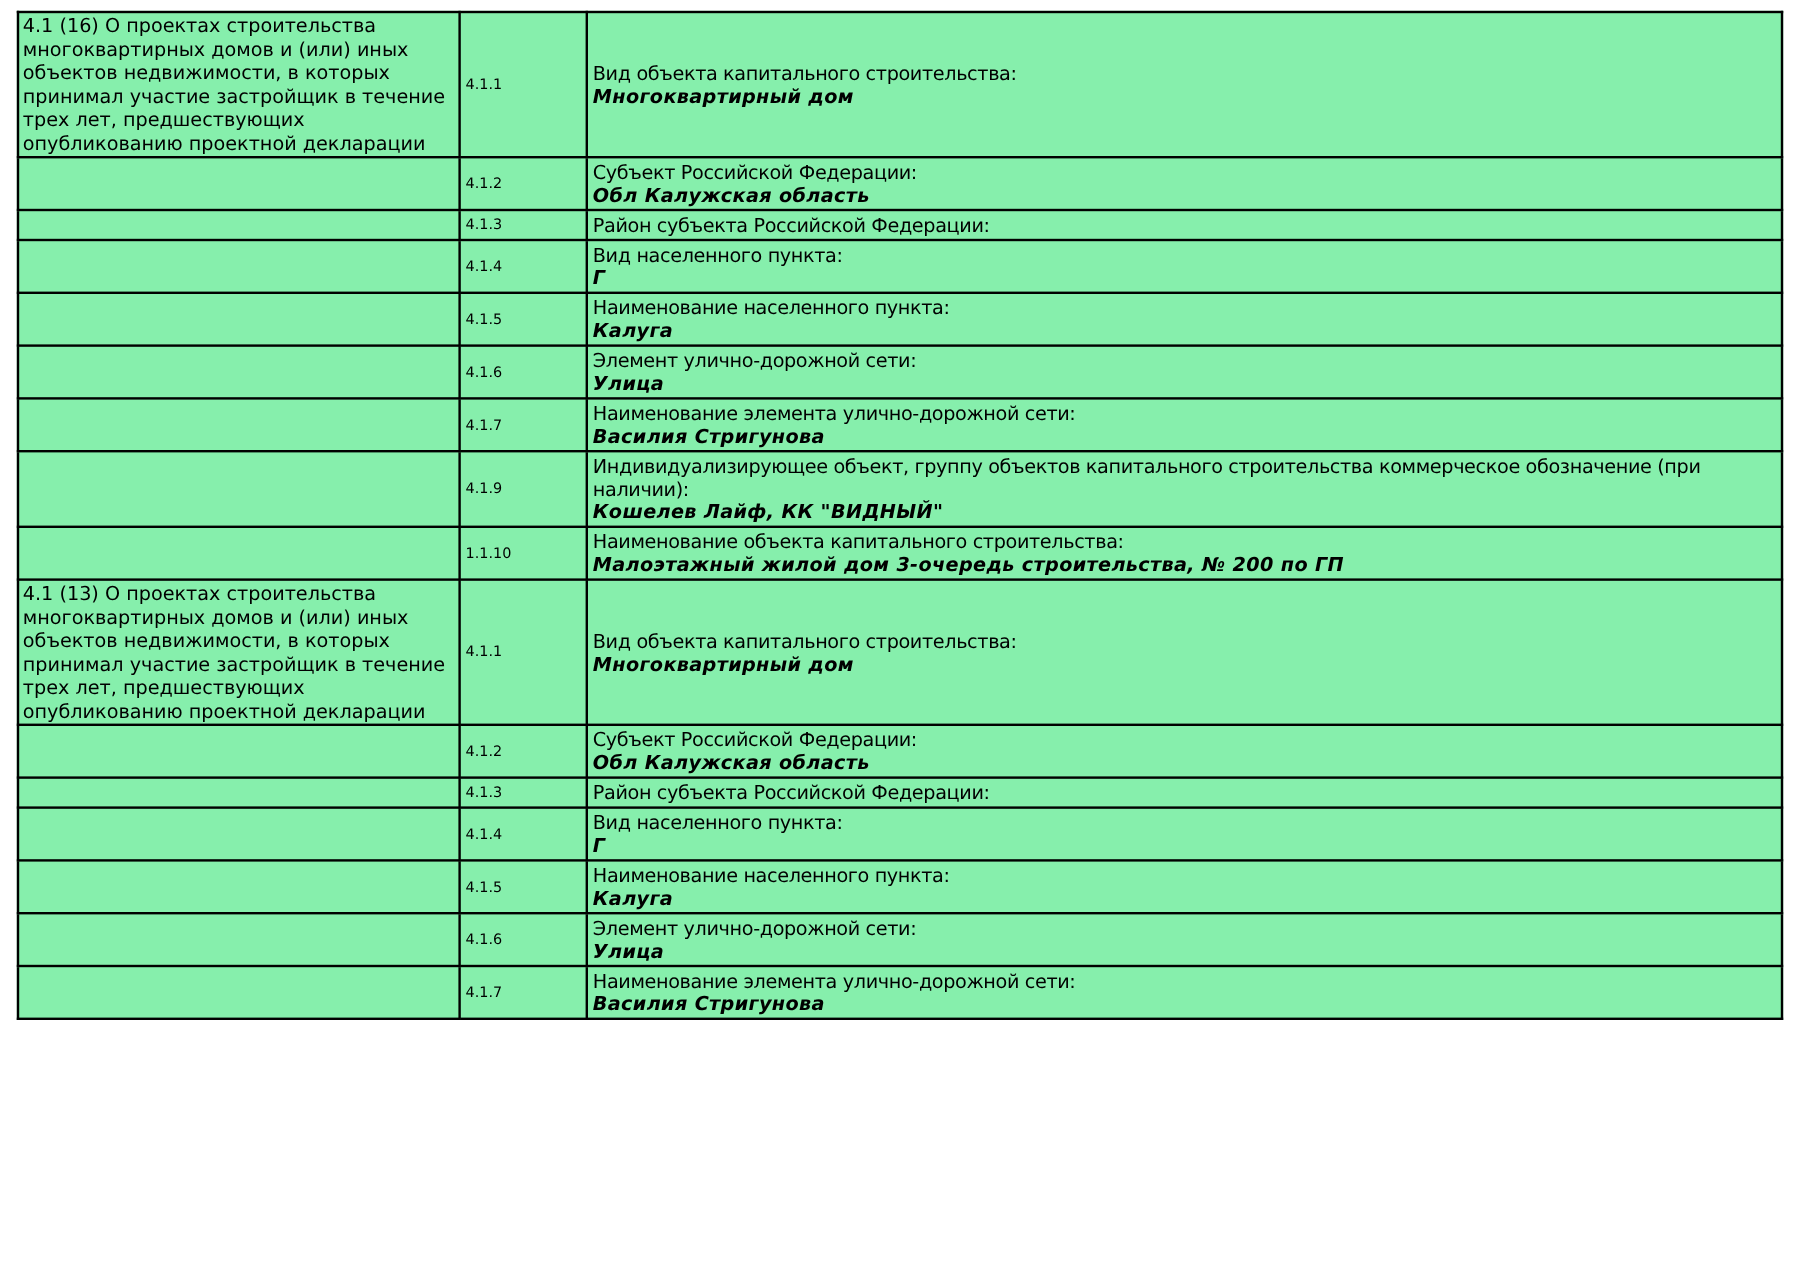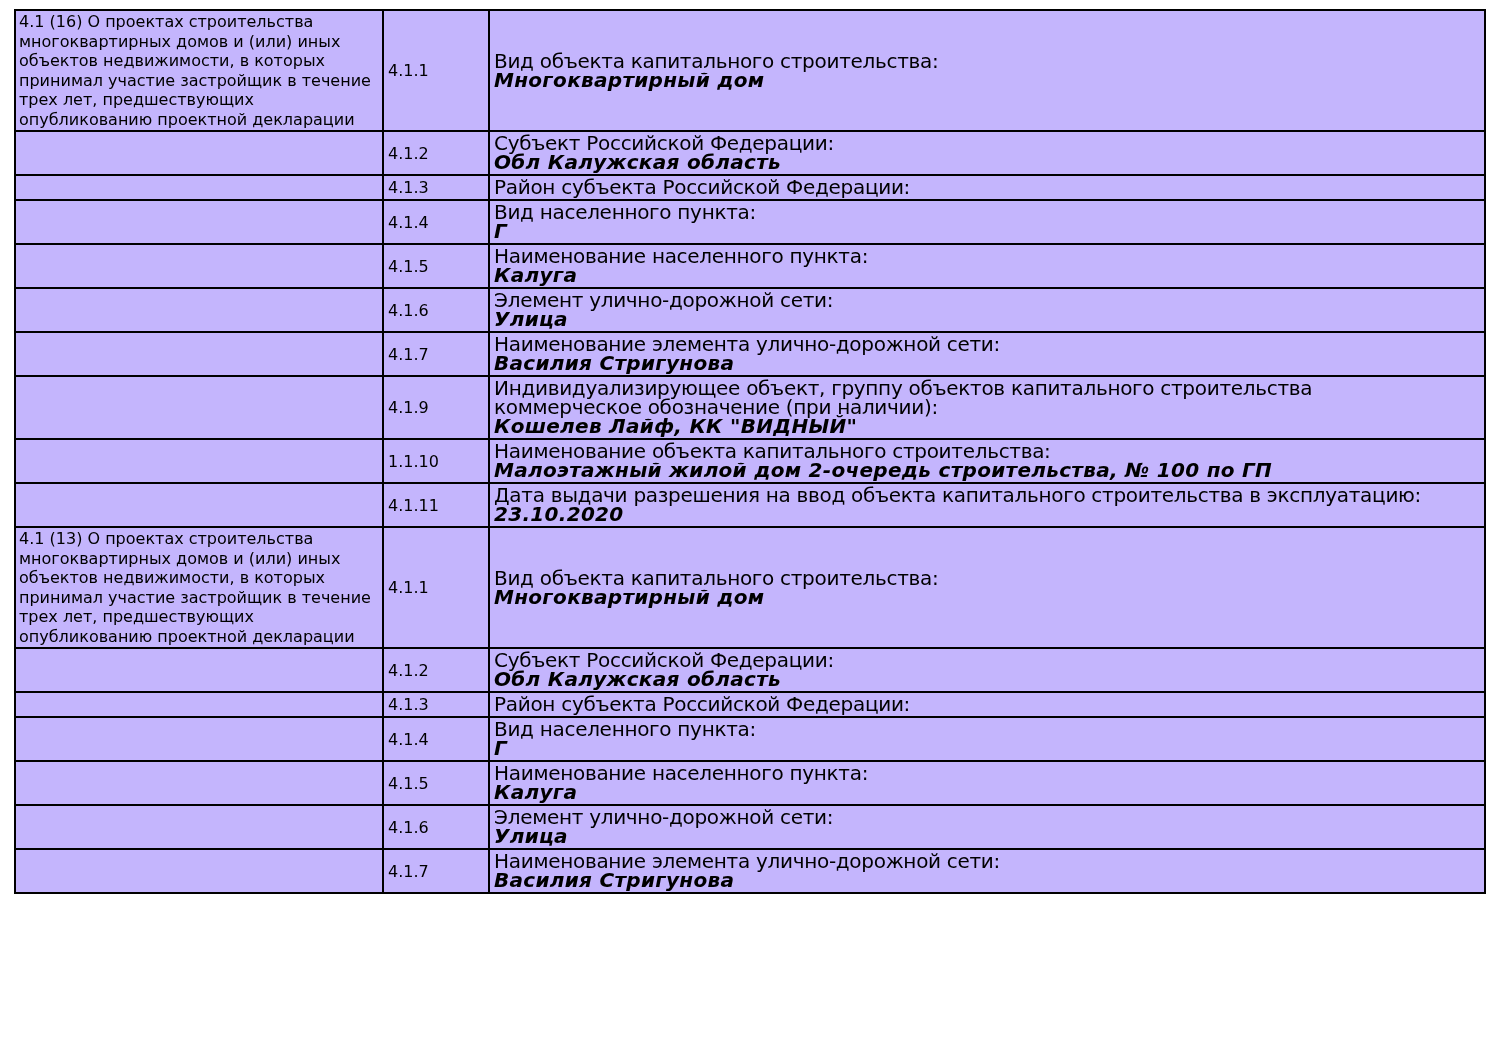--- a/index.html
+++ b/index.html
@@ -12,45 +12,45 @@
     overflow: hidden;
   }
   .page {
     position: absolute;
     top: 9px; left: 14px;
   }
   table.decl {
     border-collapse: collapse;
     table-layout: fixed;
     width: 1470px;
-    background: #c4b5fd;
+    background: #86efac;
   }
   col.c1 { width: 368px; }
   col.c2 { width: 106px; }
   col.c3 { width: 996px; }
   td {
     border: 2px solid #000000;
     vertical-align: middle;
     overflow: hidden;
   }
   td.c-desc {
     vertical-align: top;
     padding: 1px 3px 1px 3px;
     font-size: 16px;
     line-height: 19.5px;
     letter-spacing: 0px;
   }
   td.c-num {
     padding: 1px 2px 1px 4px;
-    font-size: 16px;
+    font-size: 12px;
     line-height: 19px;
   }
   td.c-val {
     padding: 2px 60px 2px 4px;
-    font-size: 20px;
+    font-size: 16px;
     line-height: 19px;
   }
   .label, .vprefix {
     font-weight: 400;
     letter-spacing: -0.3px;
   }
   .value-line { white-space: normal; }
   .vbold {
     font-weight: 700;
     letter-spacing: 0.3px;
@@ -166,33 +166,21 @@
   </tr>
         <tr>
     <td class="c-desc">
       <div class="desc"></div>
     </td>
     <td class="c-num">
       <span class="num">1.1.10</span>
     </td>
     <td class="c-val">
       <div class="label">Наименование объекта капитального строительства:</div>
-      <div class="value-line"><span class="vbold">Малоэтажный жилой дом 2-очередь строительства, № 100 по ГП</span></div>
-    </td>
-  </tr>
-        <tr>
-    <td class="c-desc">
-      <div class="desc"></div>
-    </td>
-    <td class="c-num">
-      <span class="num">4.1.11</span>
-    </td>
-    <td class="c-val">
-      <div class="label">Дата выдачи разрешения на ввод объекта капитального строительства в эксплуатацию:</div>
-      <div class="value-line"><span class="vbold">23.10.2020</span></div>
+      <div class="value-line"><span class="vbold">Малоэтажный жилой дом 3-очередь строительства, № 200 по ГП</span></div>
     </td>
   </tr>
         <tr>
     <td class="c-desc">
       <div class="desc">4.1 (13) О проектах строительства многоквартирных домов и (или) иных объектов недвижимости, в которых принимал участие застройщик в течение трех лет, предшествующих опубликованию проектной декларации</div>
     </td>
     <td class="c-num">
       <span class="num">4.1.1</span>
     </td>
     <td class="c-val">

